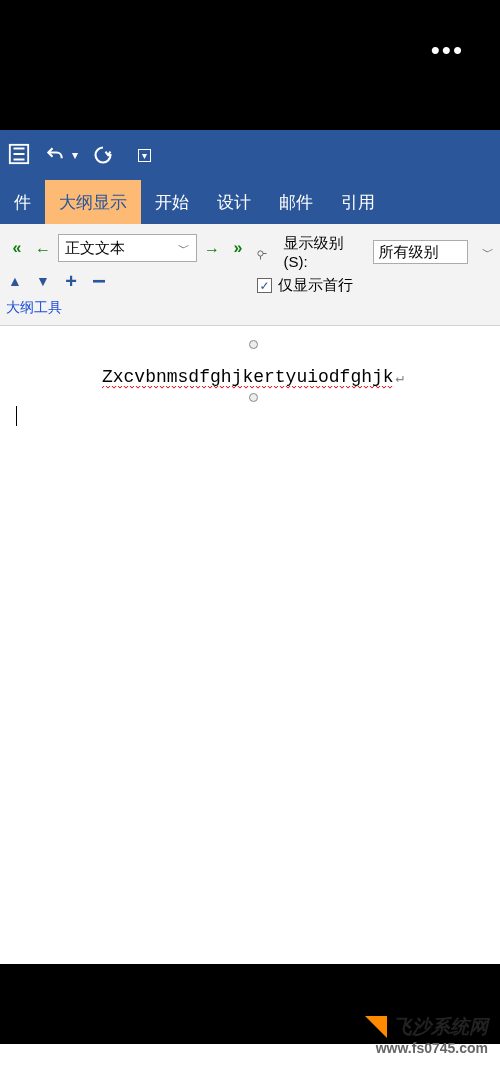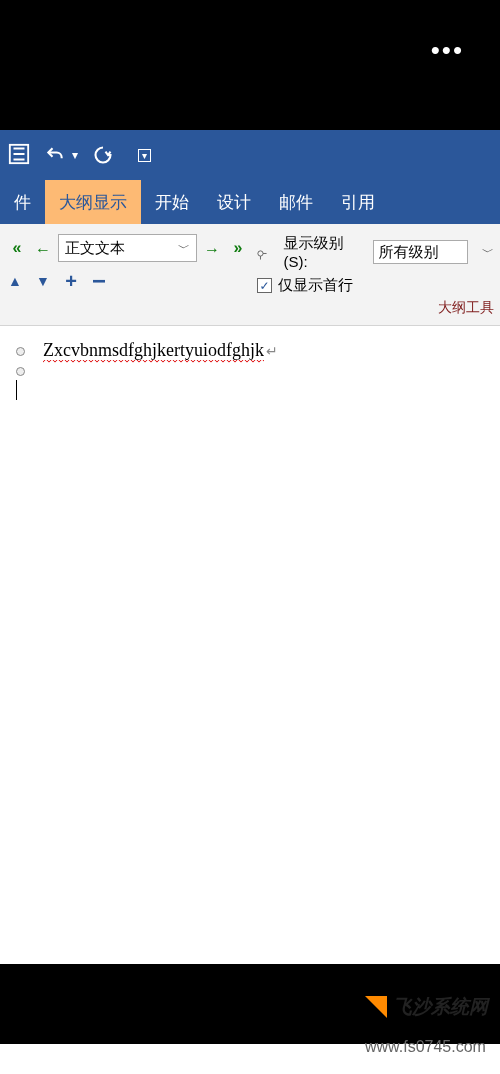--- a/index.html
+++ b/index.html
@@ -159,36 +159,37 @@
     width: 18px;
     height: 18px;
     cursor: pointer;
     display: flex;
     align-items: center;
     justify-content: center;
   }
   .plus { color: #2b579a; font-size: 20px; font-weight: bold; }
   .minus { color: #2b579a; font-size: 24px; font-weight: bold; }
   .group-label {
-    text-align: right;
+    text-align: left;
     font-size: 14px;
-    color: #7f1d1d;
+    color: #1d4ed8;
     padding: 4px 0 6px 0;
   }
   .doc {
     padding: 14px 10px 10px 16px;
     background: #fff;
   }
   .doc-line {
     display: flex;
     align-items: center;
     gap: 18px;
     font-size: 18px;
-    font-family: Liberation Serif, serif;
+    font-family: Liberation Mono, monospace;
     margin-bottom: 4px;
+    flex-direction: column;
   }
   .bullet {
     width: 9px;
     height: 9px;
     border: 1px solid #888;
     border-radius: 50%;
     background: #eee;
     flex-shrink: 0;
   }
   .doc-text {
@@ -220,21 +221,21 @@
     bottom: 0;
     left: 0;
     width: 500px;
     height: 110px;
     background: #000;
   }
   .watermark {
     position: absolute;
     right: 12px;
     bottom: 18px;
-    text-align: left;
+    text-align: right;
   }
   .wm-logo {
     display: flex;
     align-items: center;
     gap: 6px;
     justify-content: flex-end;
   }
   .wm-sq {
     width: 22px;
     height: 22px;
@@ -248,23 +249,24 @@
     border-width: 0 22px 22px 0;
     border-color: transparent #ff8a00 transparent transparent;
   }
   .wm-text {
     font-size: 19px;
     font-weight: bold;
     color: #222;
     font-style: italic;
   }
   .wm-url {
-    font-size: 16px;
+    font-size: 14px;
     color: #666;
-    margin-top: 18px;
+    margin-top: 0;
+    font-weight: bold;
   }
   .bottom-bar {
     position: absolute;
     bottom: 0;
     left: 0;
     width: 100%;
     height: 30px;
     background: #fff;
   }
   .bottom-icons {

